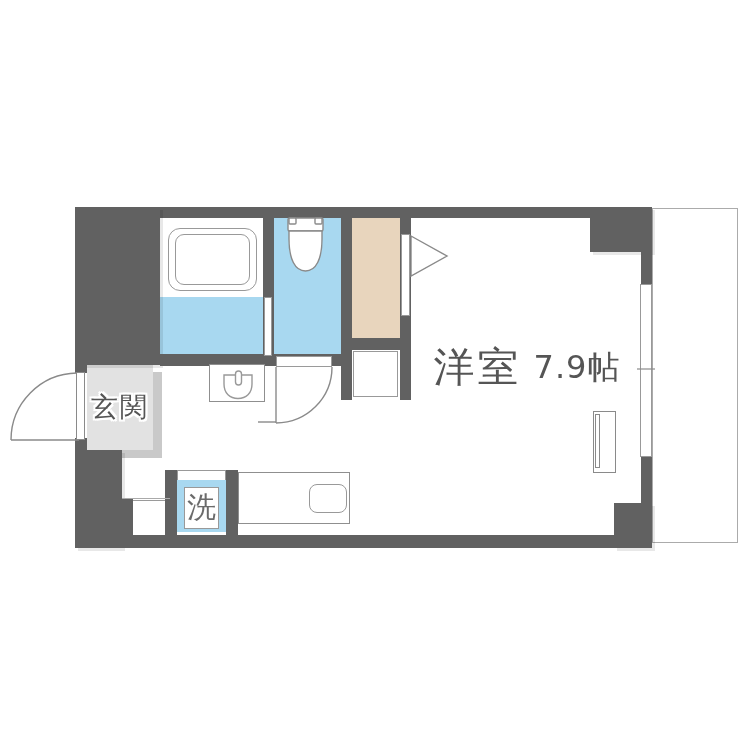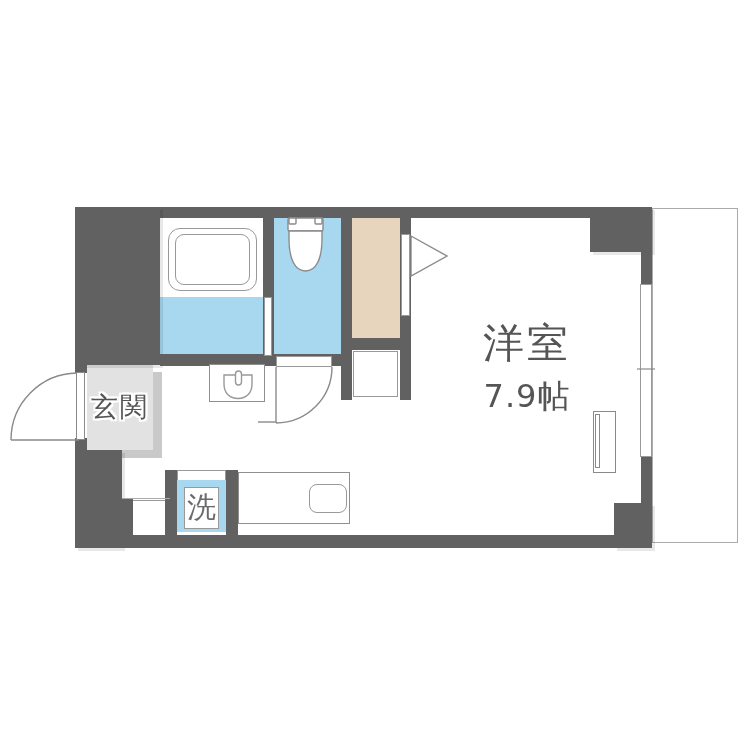--- a/index.html
+++ b/index.html
@@ -12,21 +12,21 @@
   .wall{background:#616161;}
   .wshadow{box-shadow:3px 3px 0 rgba(0,0,0,0.09);}
   
   .water{background:#a8d8f0;}
   .closet{background:#e8d5bd;}
   
   .fix{background:#ffffff;border:1.5px solid #999;}
   .fix2{background:#ffffff;border:1px solid #999;}
   
   .label{color:#555;display:flex;align-items:center;justify-content:center;}
-  #room-label{flex-direction:column;line-height:1.12;gap:12px;}
+  #room-label{flex-direction:row;line-height:1.12;gap:12px;}
   #room-name{font-size:41px;font-weight:500;letter-spacing:3px;}
   #room-size{font-size:32px;font-weight:500;letter-spacing:1px;}
   #genkan-label{
     font-size:27px;font-weight:500;letter-spacing:2px;
     text-shadow:-2px -2px 0 #fff,2px -2px 0 #fff,-2px 2px 0 #fff,2px 2px 0 #fff,
                  0 -2px 0 #fff,0 2px 0 #fff,-2px 0 0 #fff,2px 0 0 #fff;
   }
   #washer-label{font-size:29px;color:#6b6b6b;}
   svg{position:absolute;left:0;top:0;pointer-events:none;}
 </style>

